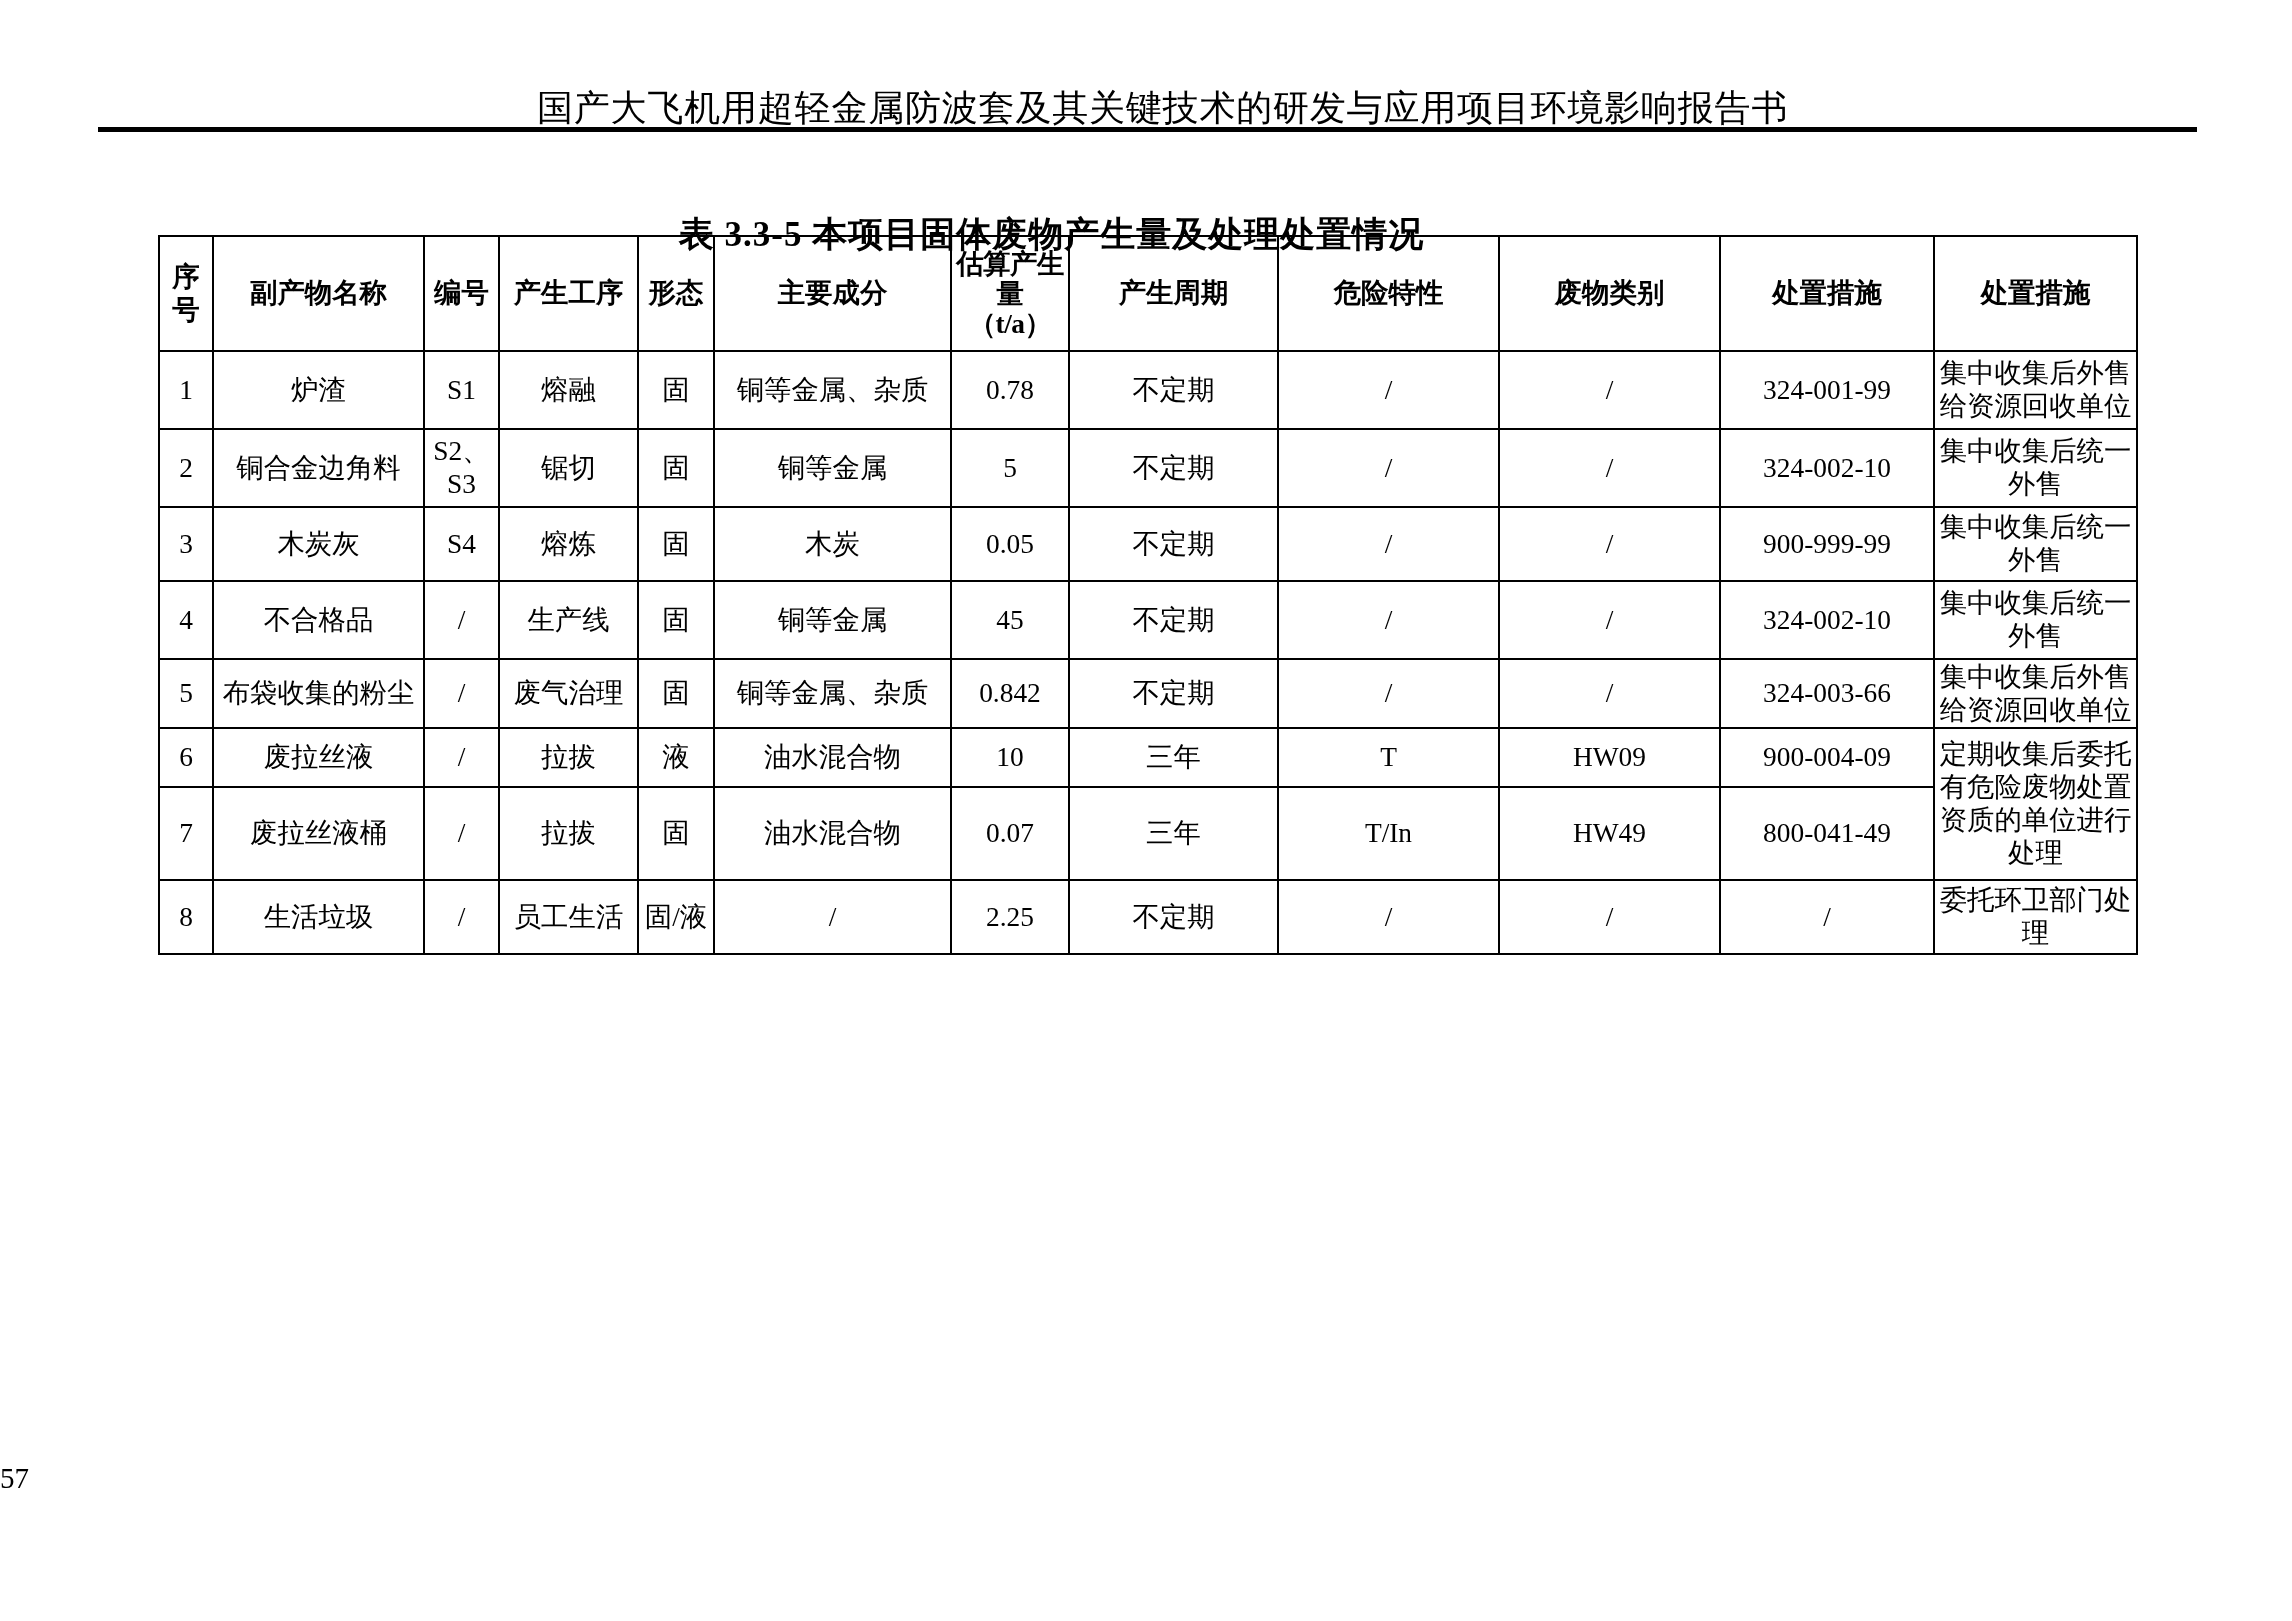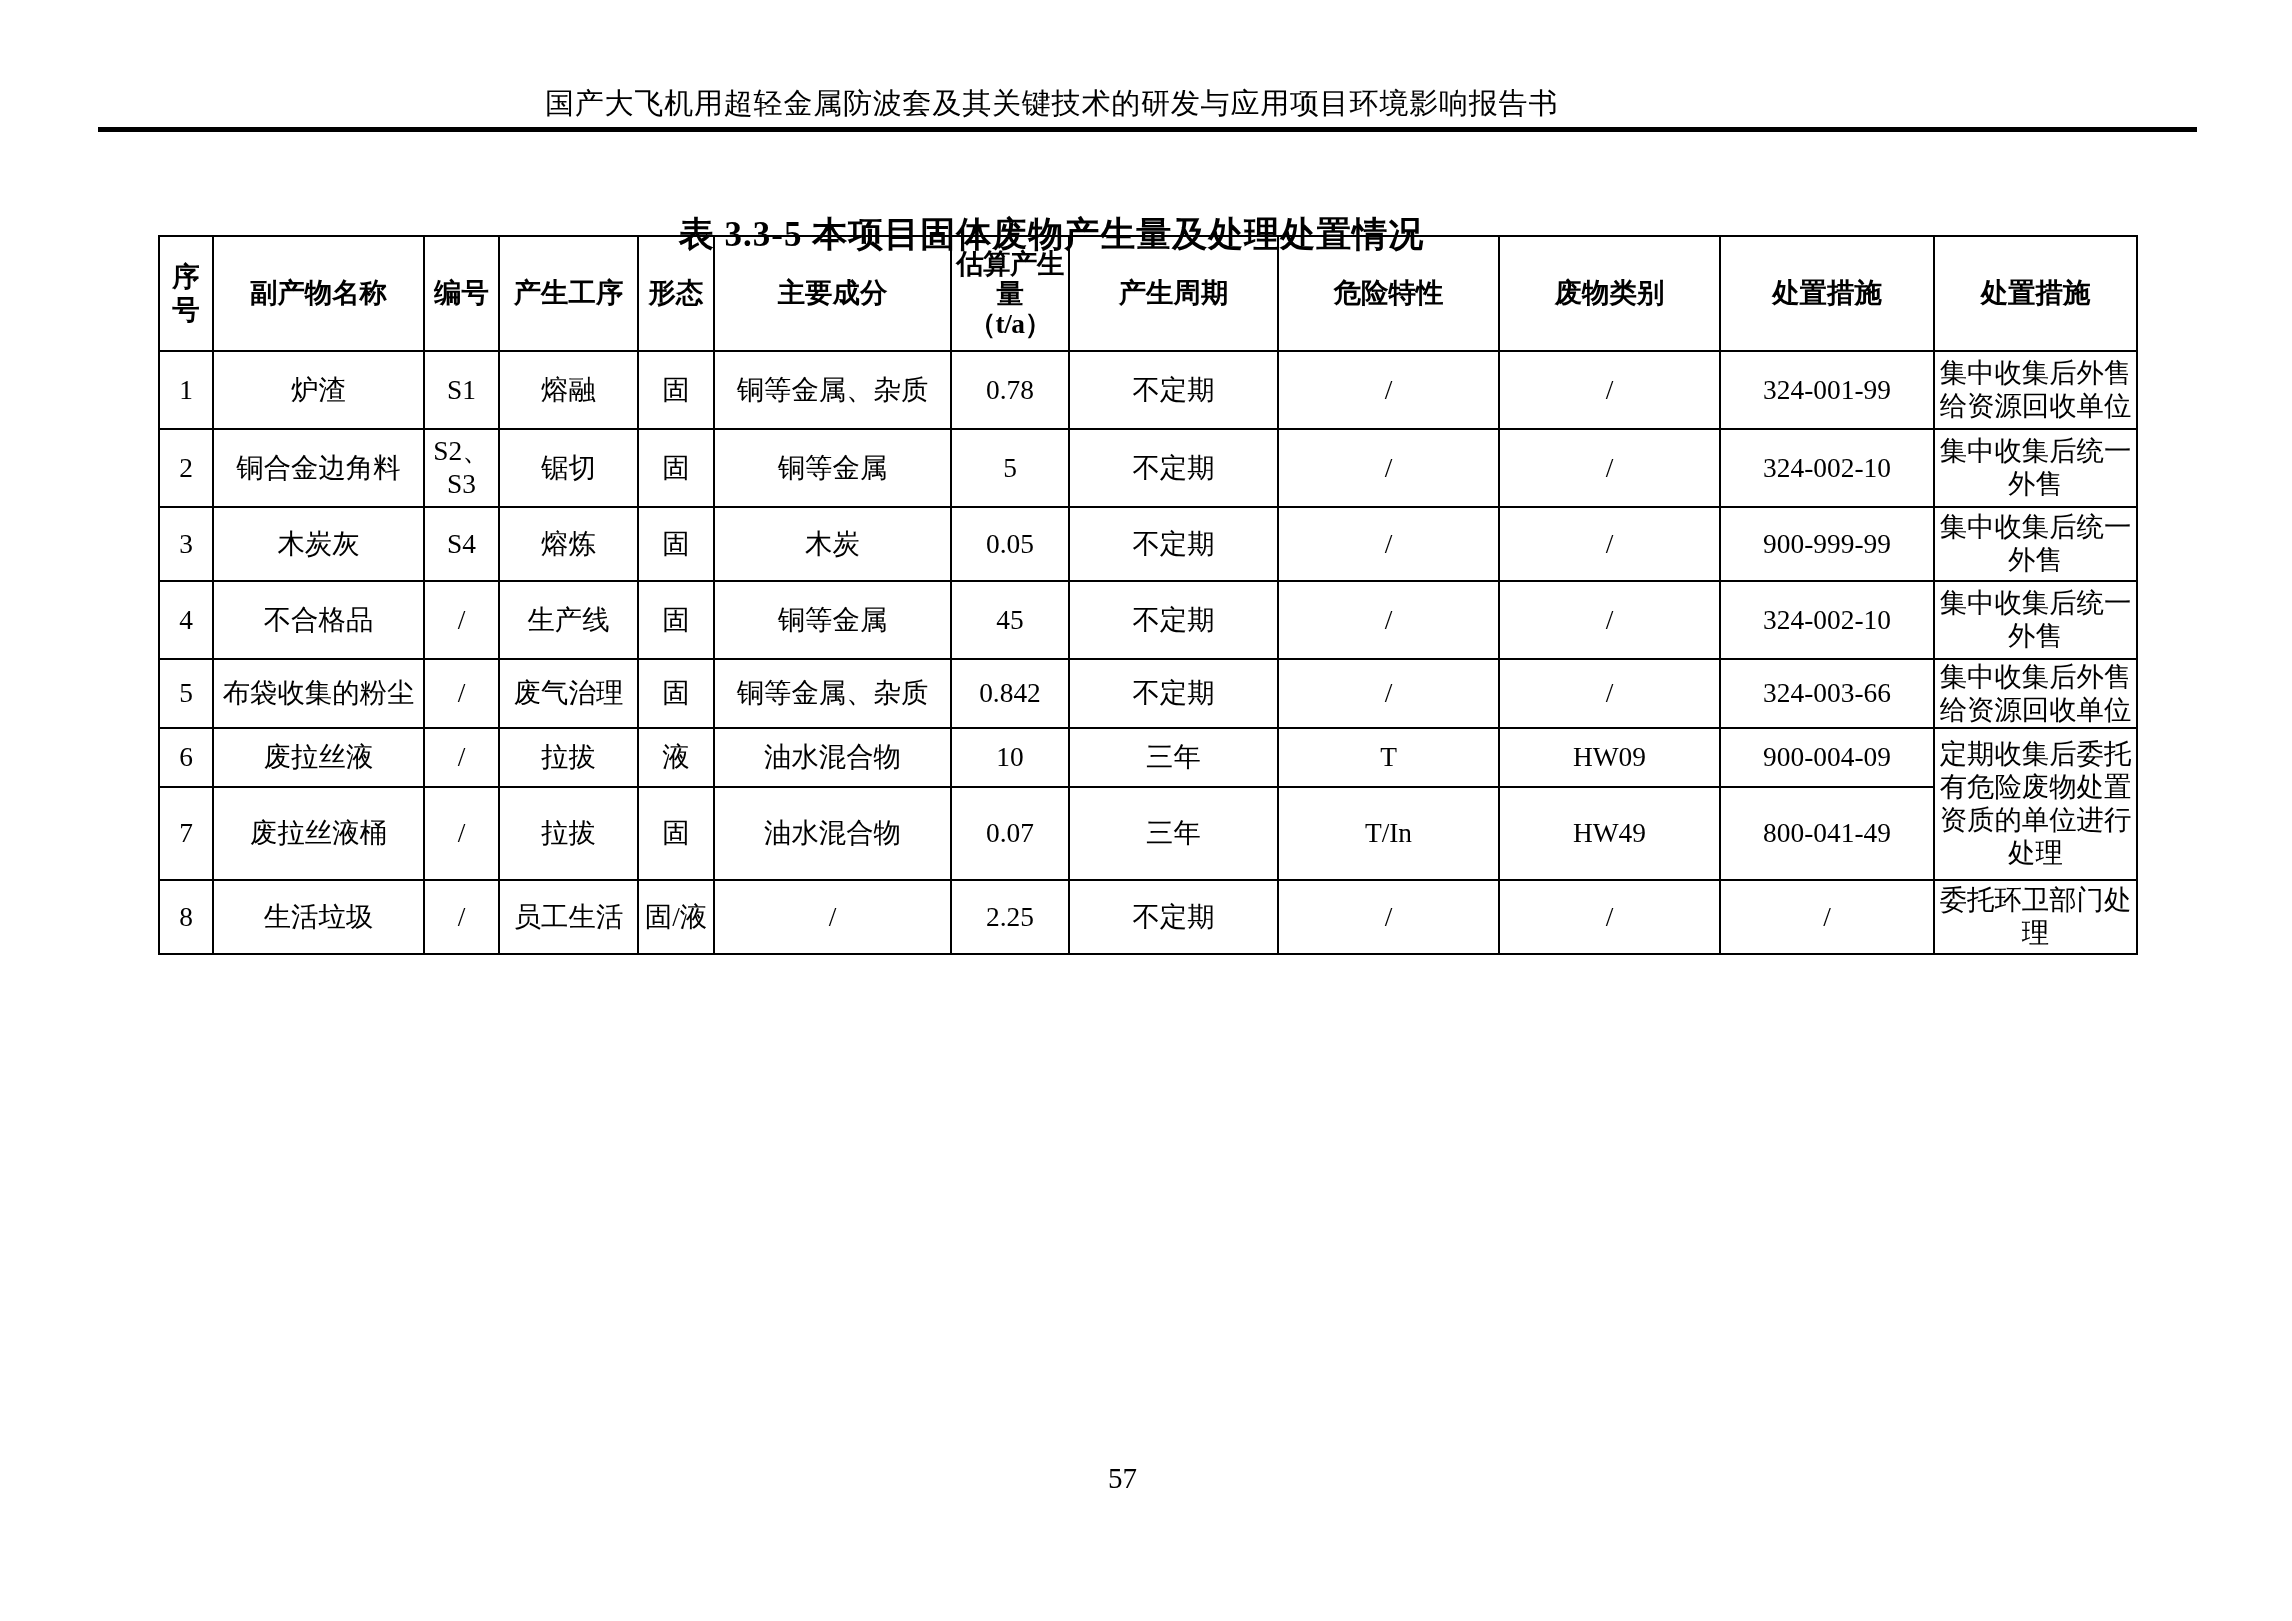--- a/index.html
+++ b/index.html
@@ -5,21 +5,21 @@
   html, body { margin: 0; padding: 0; }
   body {
     width: 2293px; height: 1621px;
     background: #ffffff;
     position: relative;
     font-family: "Liberation Serif", "DejaVu Serif", serif;
     color: #000;
   }
   .doc-header {
     position: absolute; left: 537px; top: 84px;
-    font-size: 29px; letter-spacing: 0.8px; white-space: nowrap; margin-left: 8px;
+    font-size: 36px; letter-spacing: 0.8px; white-space: nowrap;
   }
   .header-rule {
     position: absolute; left: 98px; top: 127px;
     width: 2099px; height: 4.9px; background: #000;
   }
   .table-title {
     position: absolute; left: 0; top: 163px; width: 2103px;
     text-align: center; font-size: 35px; font-weight: bold;
     letter-spacing: 1px; white-space: nowrap; margin-top: 48px;
   }
@@ -30,21 +30,21 @@
   }
   .waste-table th, .waste-table td {
     border: 2px solid #000;
     text-align: center; vertical-align: middle;
     padding: 0 2px; line-height: 33px; overflow: hidden;
   }
   .waste-table th { font-weight: bold; }
   .waste-table th.th-amount { line-height: 30px; letter-spacing: -0.5px; padding: 4px; }
   .page-number {
     position: absolute; left: 0; top: 1462px; width: 2245px;
-    text-align: center; font-size: 29px;
+    font-size: 29px;
   }
 </style>
 </head>
 <body>
 
 <div class="doc-header">国产大飞机用超轻金属防波套及其关键技术的研发与应用项目环境影响报告书</div>
 <div class="header-rule"></div>
 <div class="table-title">表 3.3-5 本项目固体废物产生量及处理处置情况</div>
 
 <table class="waste-table">

